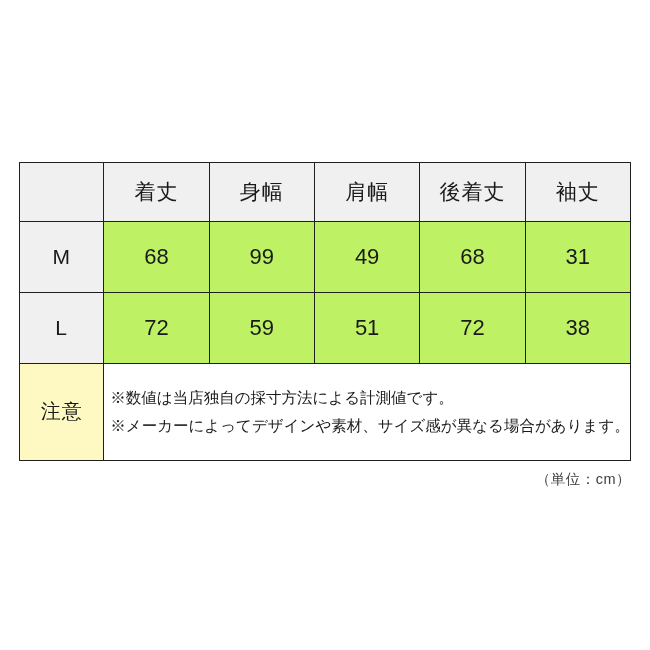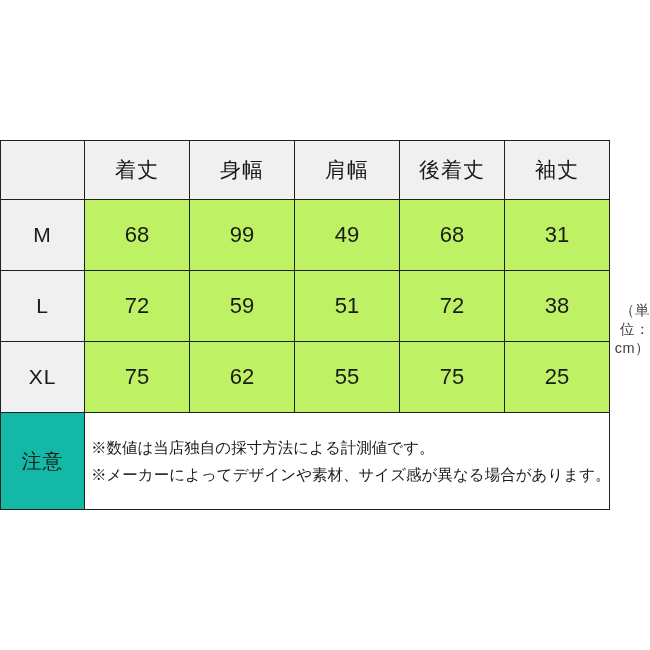--- a/index.html
+++ b/index.html
@@ -15,20 +15,21 @@
     position: relative;
     overflow: hidden;
   }
   .sheet {
     position: absolute;
     left: 0;
     top: 0;
     width: 650px;
     height: 650px;
     display: flex;
+    flex-direction: column;
     justify-content: center;
     align-items: center;
   }
   .table-wrap {
     width: 612px;
   }
   table.size-table {
     border-collapse: collapse;
     width: 100%;
     table-layout: fixed;
@@ -58,21 +59,21 @@
     height: 70px;
     font-size: 22px;
     background: #bef264;
   }
   tr.data-row td.row-label {
     background: #f0f0f0;
     font-size: 21px;
     letter-spacing: 1px;
   }
   tr.note-row td.note-label {
-    background: #14b8a6;
+    background: #fef9c3;
     font-size: 20px;
     letter-spacing: 1px;
     height: 96px;
   }
   tr.note-row td.note-body {
     text-align: left;
     padding: 12px 0 12px 6px;
     font-size: 15.5px;
     line-height: 1.75;
     background: #ffffff;
@@ -125,28 +126,20 @@
 
         <tr class="data-row">
           <td class="row-label">L</td>
           <td>72</td>
           <td>59</td>
           <td>51</td>
           <td>72</td>
           <td>38</td>
         </tr>
 
-        <tr class="data-row">
-          <td class="row-label">XL</td>
-          <td>75</td>
-          <td>62</td>
-          <td>55</td>
-          <td>75</td>
-          <td>25</td>
-        </tr>
 
         <tr class="note-row">
           <td class="note-label">注意</td>
           <td class="note-body" colspan="5">
             <span class="note-line">※数値は当店独自の採寸方法による計測値です。</span>
             <span class="note-line">※メーカーによってデザインや素材、サイズ感が異なる場合があります。</span>
           </td>
         </tr>
       </tbody>
     </table>

